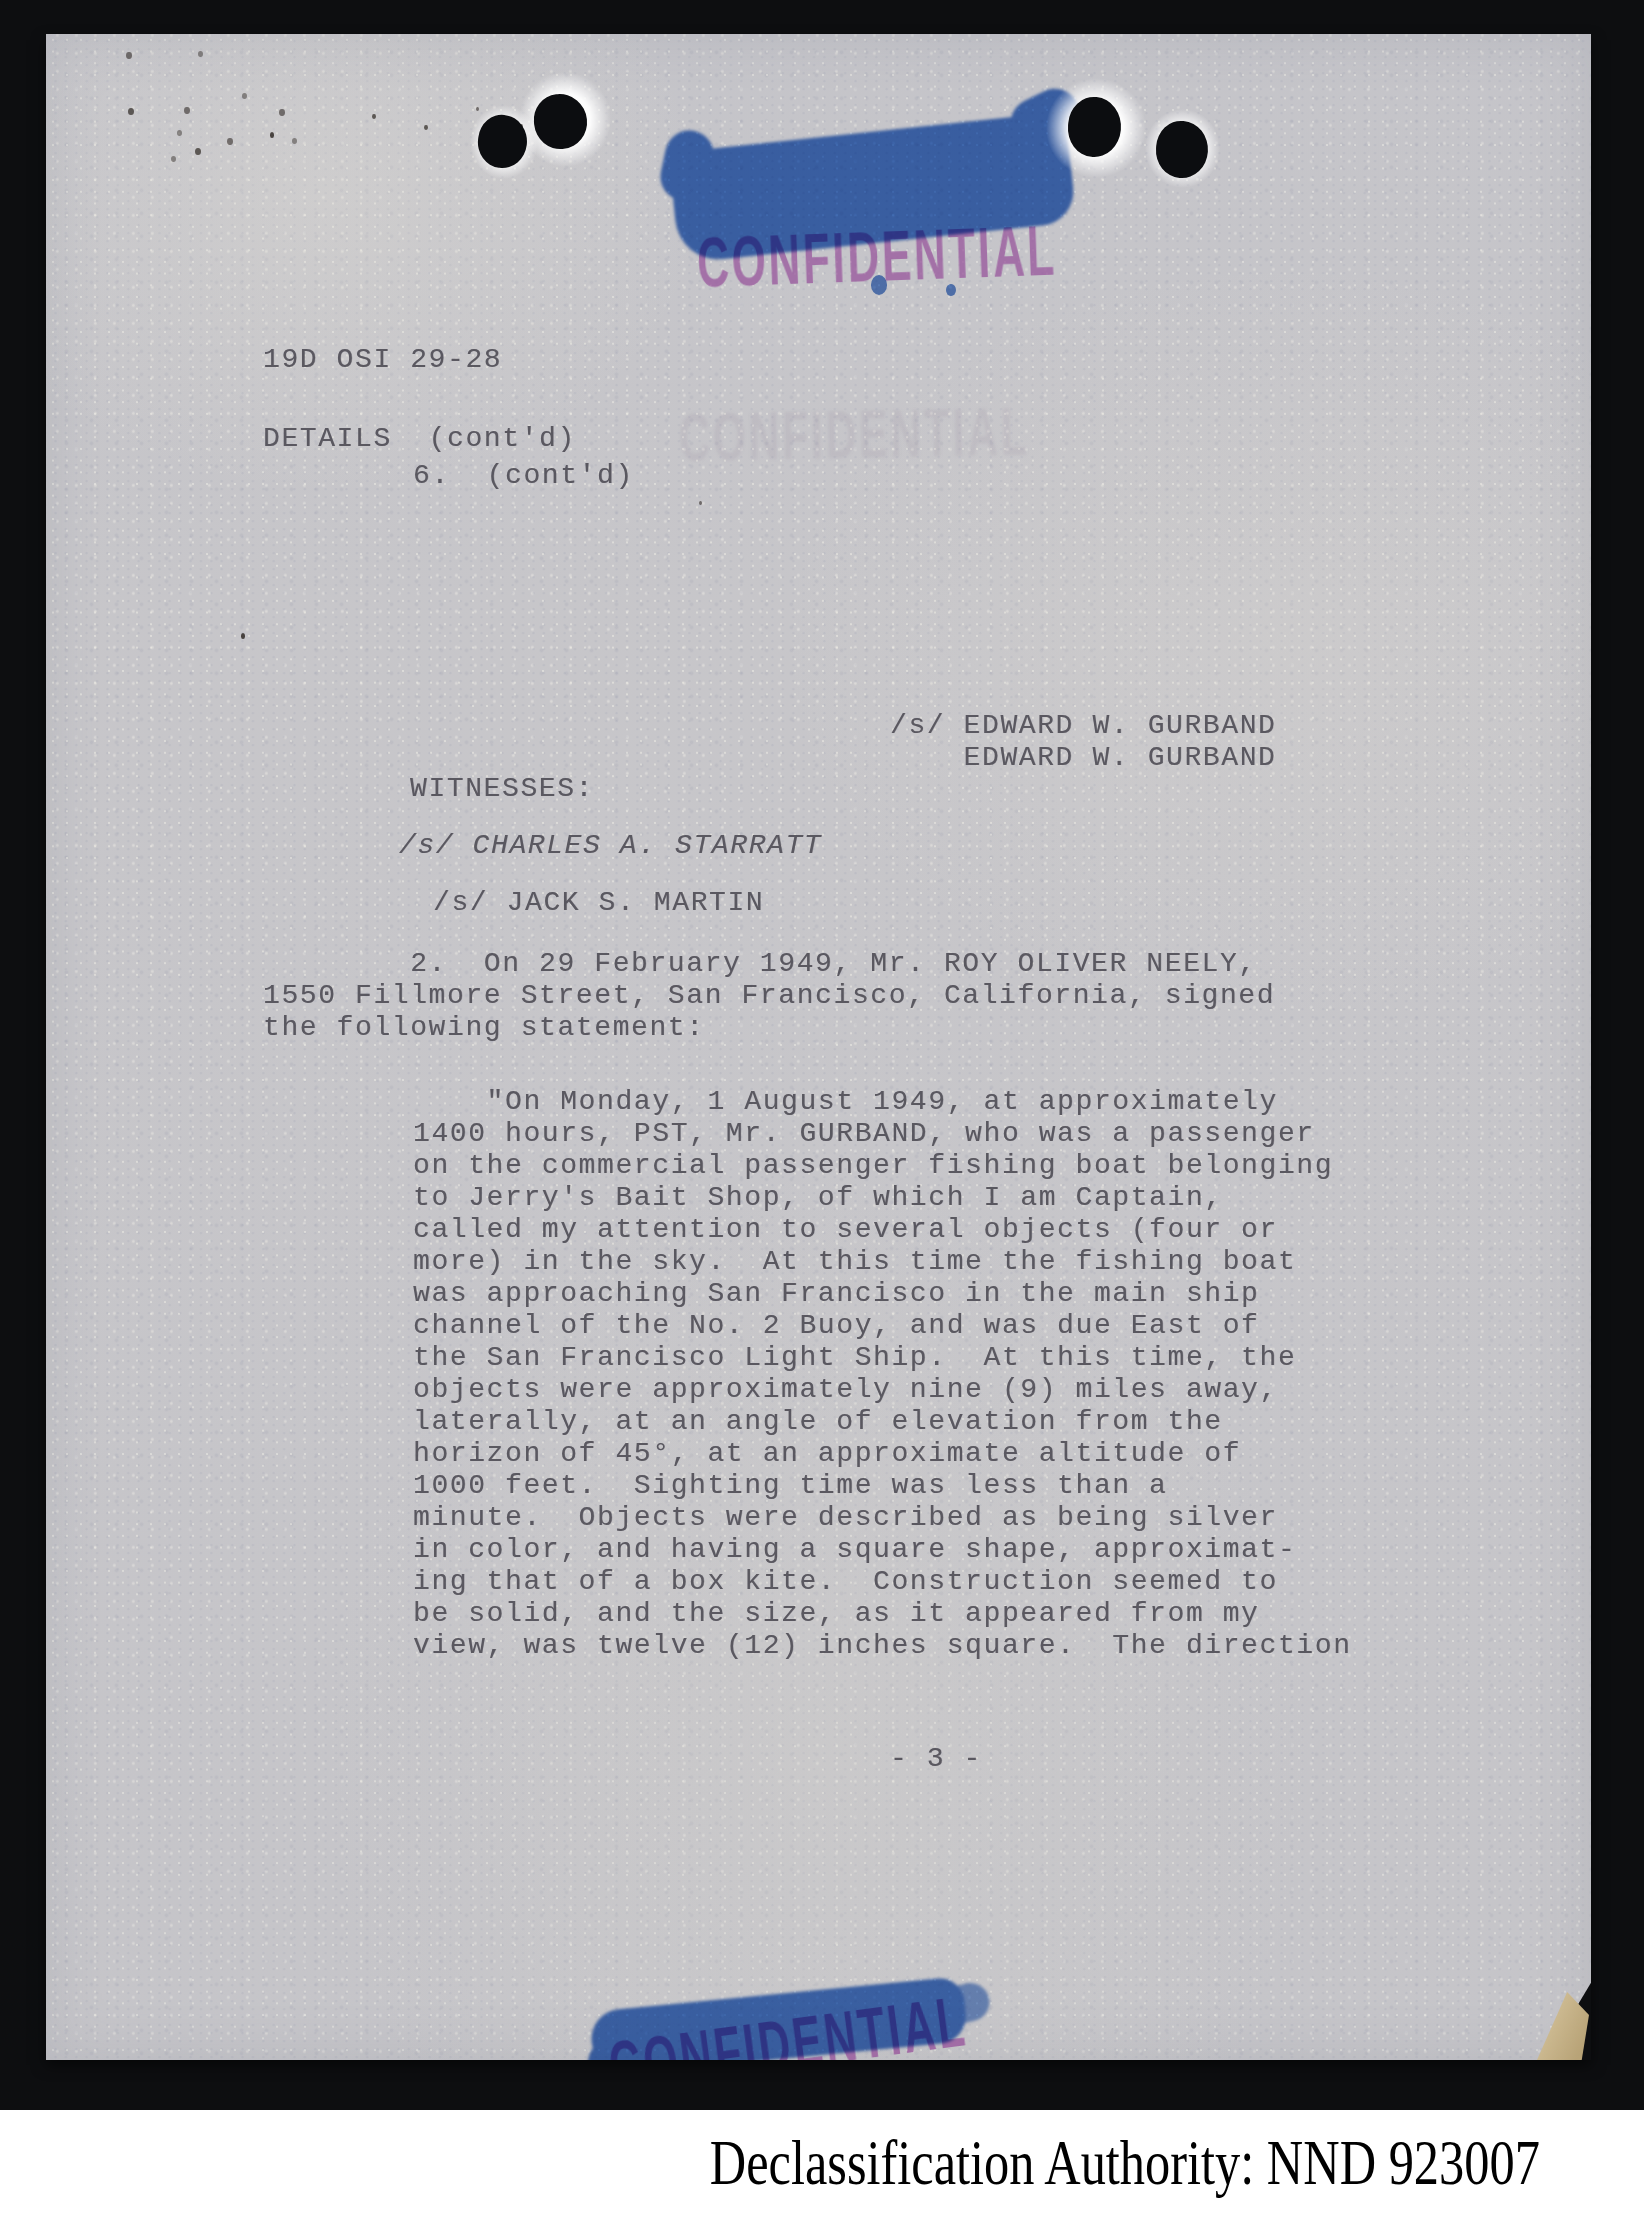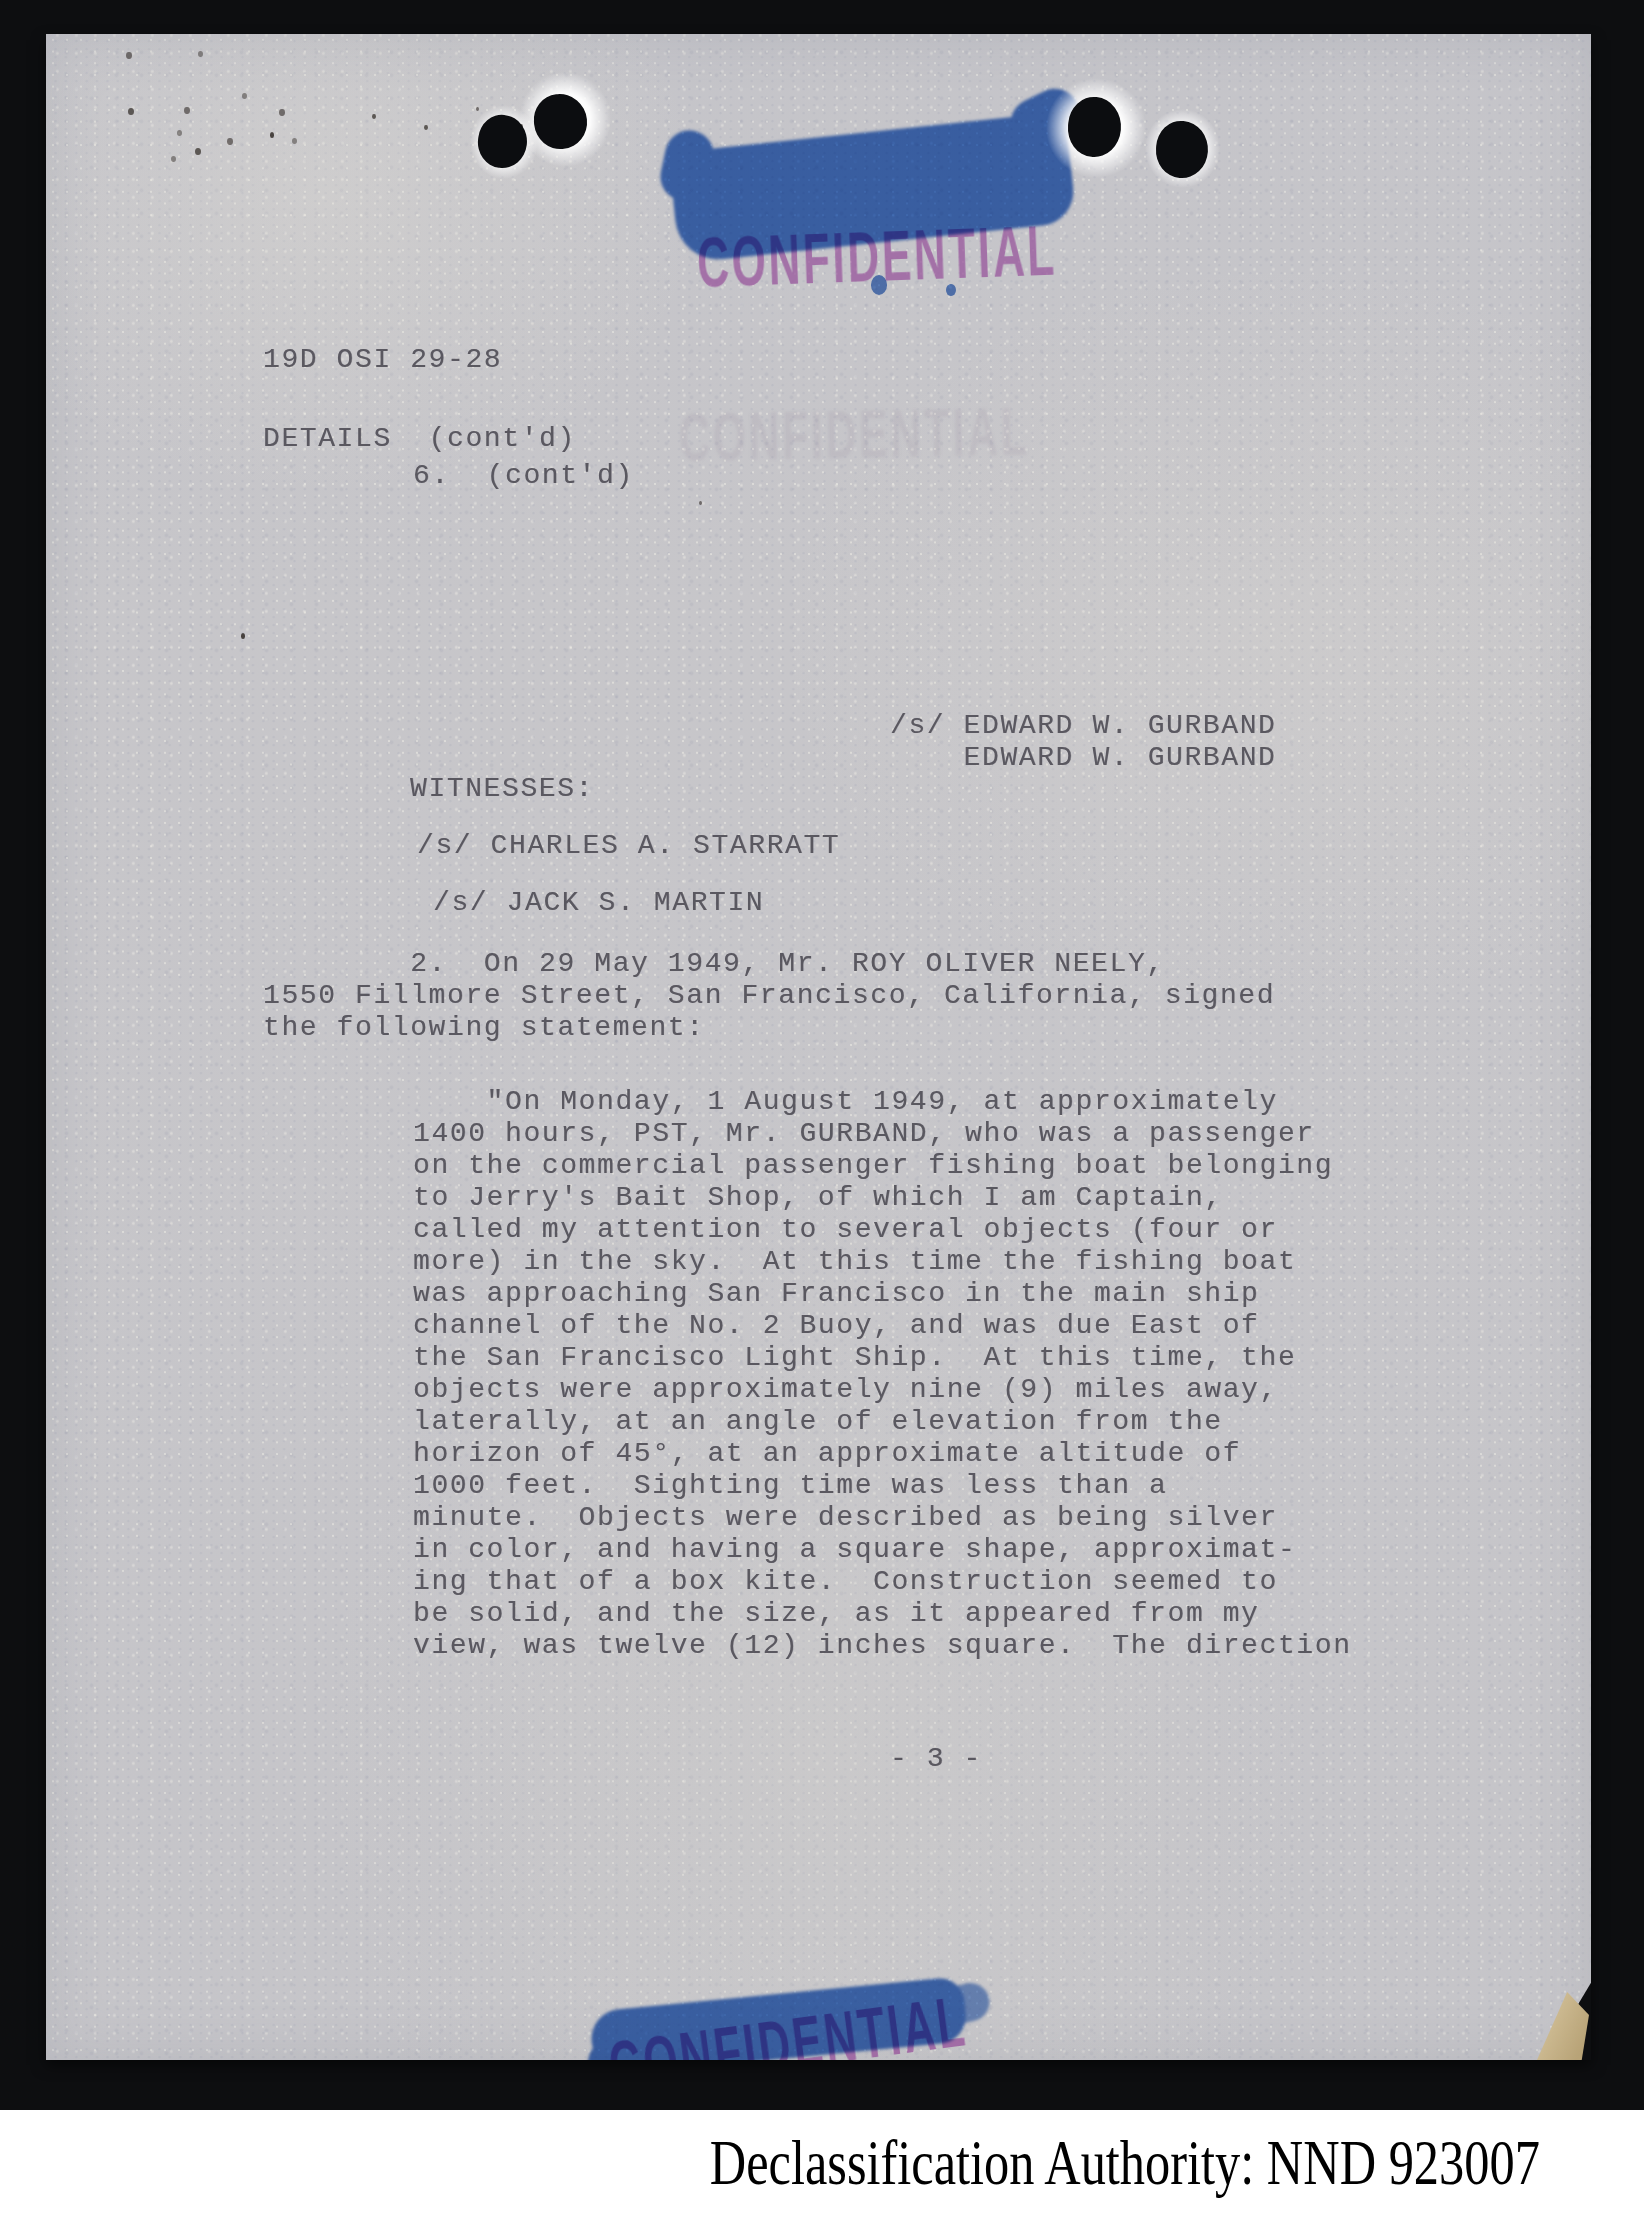--- a/index.html
+++ b/index.html
@@ -28,21 +28,21 @@
     font-family:"Liberation Mono","DejaVu Sans Mono",monospace;
     font-size:28px;line-height:32px;letter-spacing:1.6px;
     color:var(--ink,#4b4952);opacity:.88;filter:blur(0.3px);
     text-shadow:0.4px 0.4px 0 rgba(75,73,82,.35);}
   .t-ref{left:217px;top:310px;}
   .t-heading{left:217px;top:374px;margin-top:15px;}
   .t-item{left:367px;top:426px;}
   .t-quotecont{left:367px;top:490px;}
   .t-signature{left:844px;top:676px;}
   .t-witlabel{left:364px;top:739px;}
-  .t-wit1{left:371px;top:796px;}
+  .t-wit1{left:353px;top:796px;font-style:italic;}
   .t-wit2{left:371px;top:853px;margin-left:16px;}
   .t-para2{left:217px;top:914px;}
   .t-statement{left:367px;top:1052px;}
   .t-pagenum{left:844px;top:1709px;}
   
   .stamp{position:absolute;z-index:3;font-weight:bold;color:var(--stamp-purple,#9a5a9e);
     letter-spacing:4.3px;filter:blur(0.7px);white-space:nowrap;}
   .stamp .sc{display:inline-block;transform:scaleX(.62);transform-origin:left center;}
   .stamp-top{left:651px;top:178px;font-size:71px;transform:rotate(-2deg);opacity:.78;}
   .stamp-bottom{left:561px;top:1955px;font-size:71px;transform:rotate(-7.5deg);opacity:.82;}
@@ -101,21 +101,21 @@
   <div class="paper">
 
     <pre class="type t-ref">19D OSI 29-28</pre>
     <pre class="type t-heading">DETAILS  (cont'd)</pre>
     <pre class="type t-item">6.  (cont'd)</pre>
     <pre class="type t-signature">/s/ EDWARD W. GURBAND
     EDWARD W. GURBAND</pre>
     <pre class="type t-witlabel">WITNESSES:</pre>
     <pre class="type t-wit1">/s/ CHARLES A. STARRATT</pre>
     <pre class="type t-wit2">/s/ JACK S. MARTIN</pre>
-    <pre class="type t-para2">        2.  On 29 May 1949, Mr. ROY OLIVER NEELY,
+    <pre class="type t-para2">        2.  On 29 February 1949, Mr. ROY OLIVER NEELY,
 1550 Fillmore Street, San Francisco, California, signed
 the following statement:</pre>
     <pre class="type t-statement">    "On Monday, 1 August 1949, at approximately
 1400 hours, PST, Mr. GURBAND, who was a passenger
 on the commercial passenger fishing boat belonging
 to Jerry's Bait Shop, of which I am Captain,
 called my attention to several objects (four or
 more) in the sky.  At this time the fishing boat
 was approaching San Francisco in the main ship
 channel of the No. 2 Buoy, and was due East of

